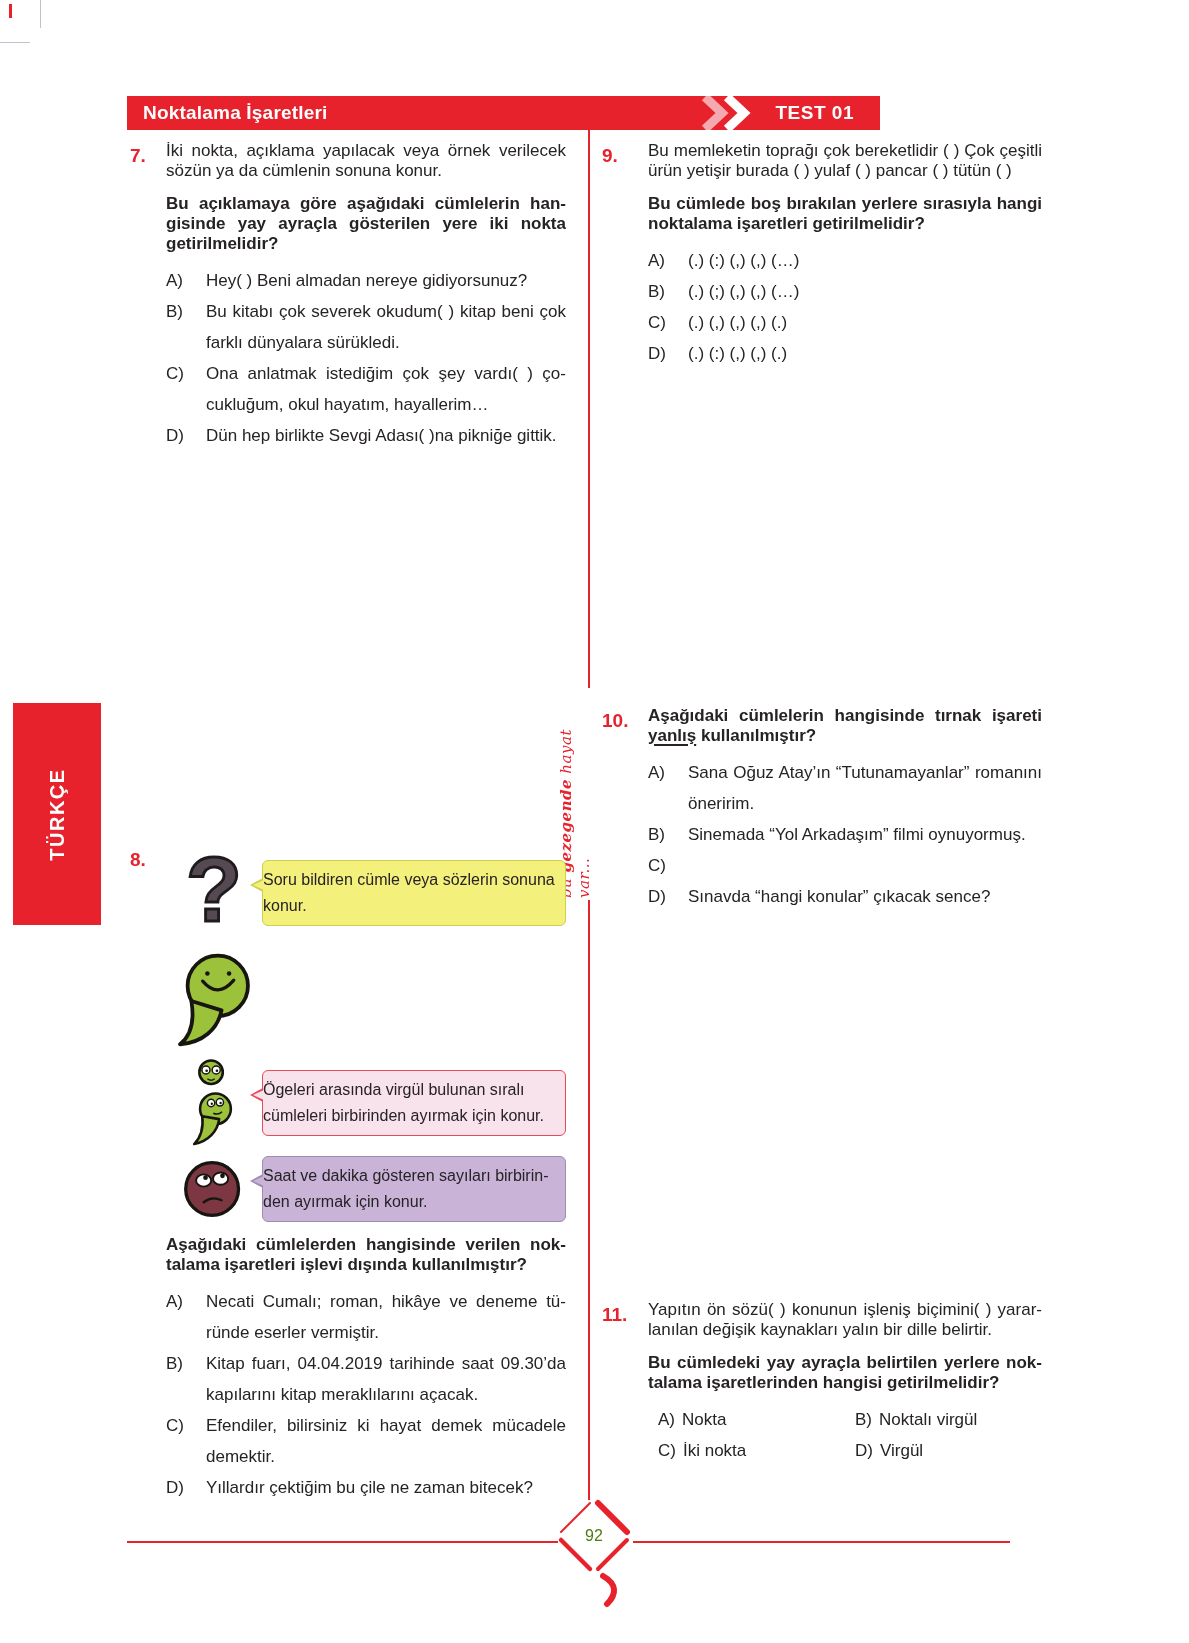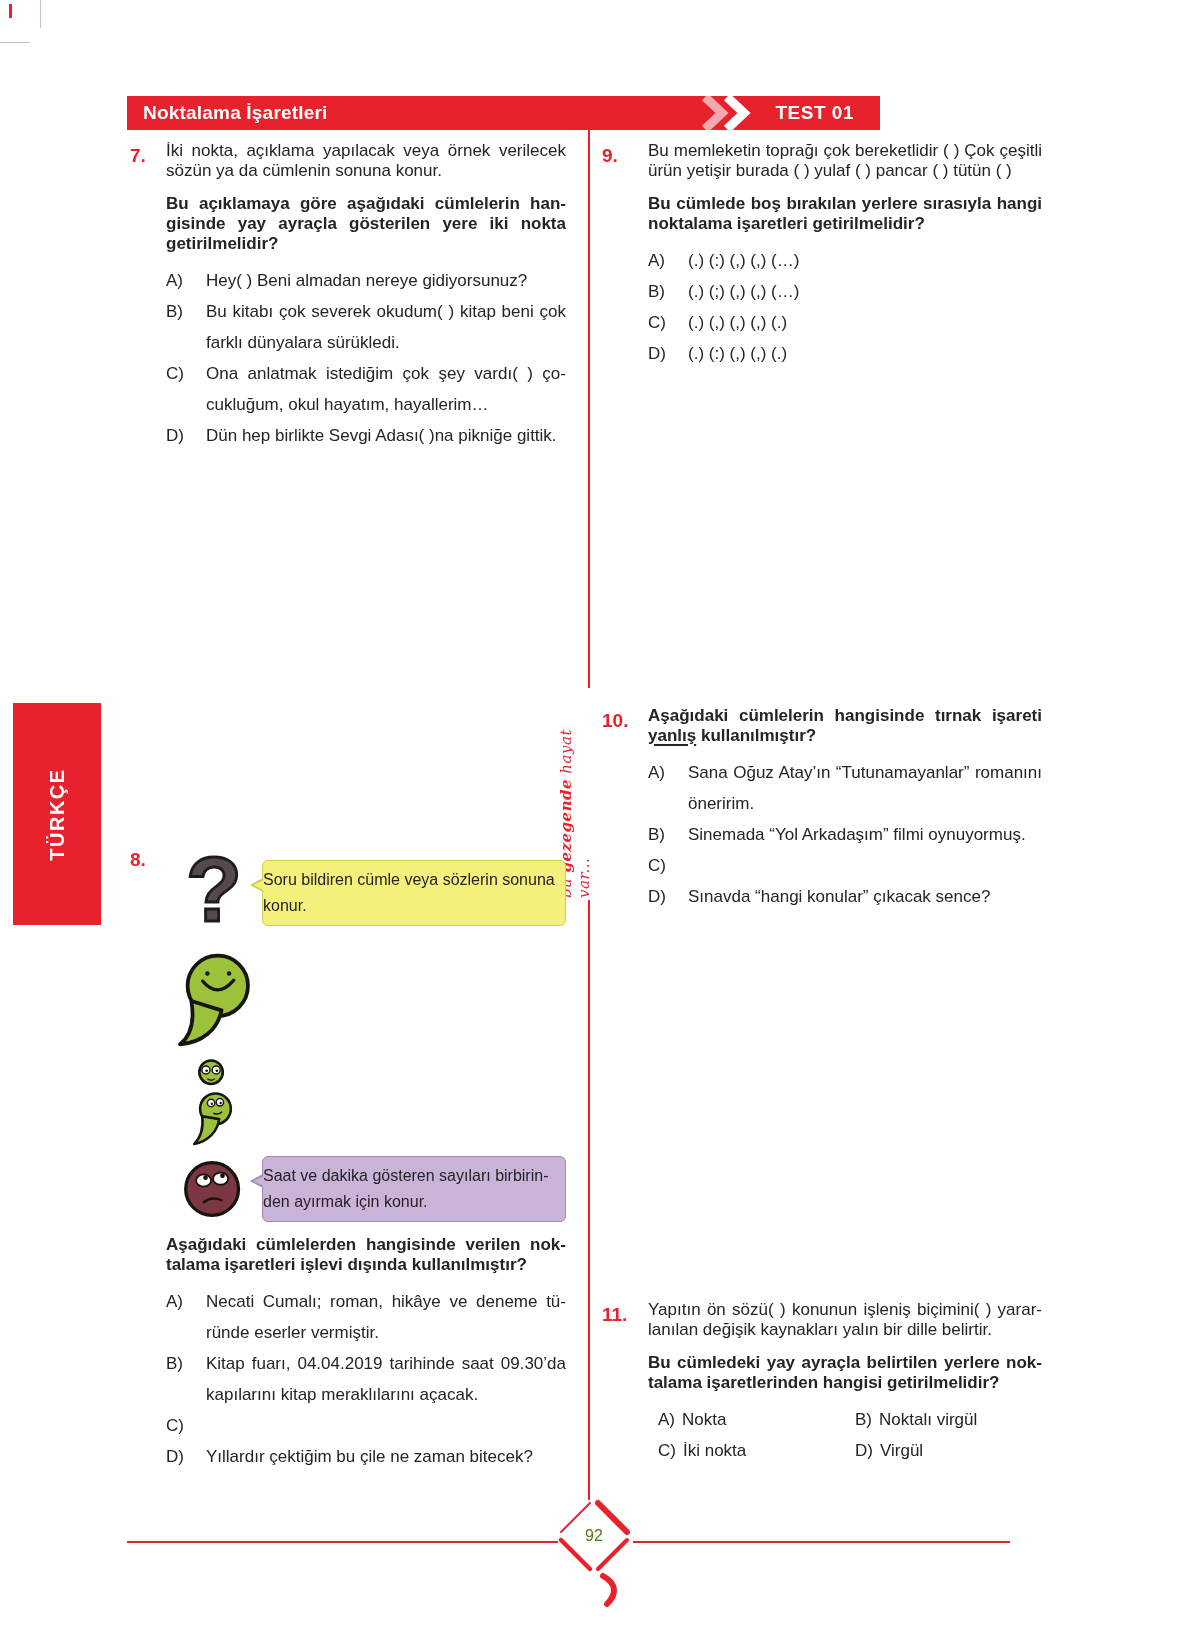--- a/index.html
+++ b/index.html
@@ -169,20 +169,23 @@
             <path d="M22 27 q5 4 10 0" fill="none" stroke="#17150f" stroke-width="2"></path>
             <circle cx="33" cy="68" r="21" fill="#9cc23c" stroke="#17150f" stroke-width="3.5"></circle>
             <path d="M15 78 C17 96 12 108 4 116 C24 112 36 98 38 82 Z" fill="#9cc23c" stroke="#17150f" stroke-width="3.5" stroke-linejoin="round"></path>
             <circle cx="27" cy="60" r="5" fill="#fff" stroke="#17150f" stroke-width="2"></circle>
             <circle cx="39" cy="59" r="5" fill="#fff" stroke="#17150f" stroke-width="2"></circle>
             <circle cx="28" cy="61" r="1.6" fill="#17150f"></circle>
               <circle cx="40" cy="60" r="1.6" fill="#17150f"></circle>
             <path d="M30 74 q7 3 12 -2" fill="none" stroke="#17150f" stroke-width="2"></path>
           </svg>
         </div>
+        <div class="bubble" style="--bub-bg: #f8e3ec; --bub-border: #e84a56;">
+          <span>Ögeleri arasında virgül bulunan sıralı cümleleri birbirinden ayırmak için konur.</span>
+        </div>
       </div>
 
       <div class="bubble-row">
         <div class="charbox">
           <svg width="66" height="60" viewBox="0 0 70 62" aria-hidden="true">
             <circle cx="33" cy="31" r="28" fill="#7d3743" stroke="#17150f" stroke-width="3.5"></circle>
             <ellipse cx="24" cy="22" rx="8" ry="6.5" fill="#fff" stroke="#17150f" stroke-width="2"></ellipse>
             <ellipse cx="42" cy="20" rx="8" ry="6.5" fill="#fff" stroke="#17150f" stroke-width="2"></ellipse>
             <circle cx="26" cy="19" r="2.5" fill="#17150f"></circle>
               <circle cx="44" cy="17" r="2.5" fill="#17150f"></circle>
@@ -199,20 +202,21 @@
         <div class="opt">
           <span class="opt-label">A)</span>
           <span class="opt-text">Necati Cumalı; roman, hikâye ve deneme tü­ründe eserler vermiştir.</span>
         </div>
         <div class="opt">
           <span class="opt-label">B)</span>
           <span class="opt-text">Kitap fuarı, 04.04.2019 tarihinde saat 09.30’da kapılarını kitap meraklılarını açacak.</span>
         </div>
         <div class="opt">
           <span class="opt-label">C)</span>
+          <span class="opt-text">Efendiler, bilirsiniz ki hayat demek mücadele demektir.</span>
         </div>
         <div class="opt">
           <span class="opt-label">D)</span>
           <span class="opt-text">Yıllardır çektiğim bu çile ne zaman bitecek?</span>
         </div>
       </div>
     </div>
   </section>
 
   <section class="q q-right" style="top:141px;">

